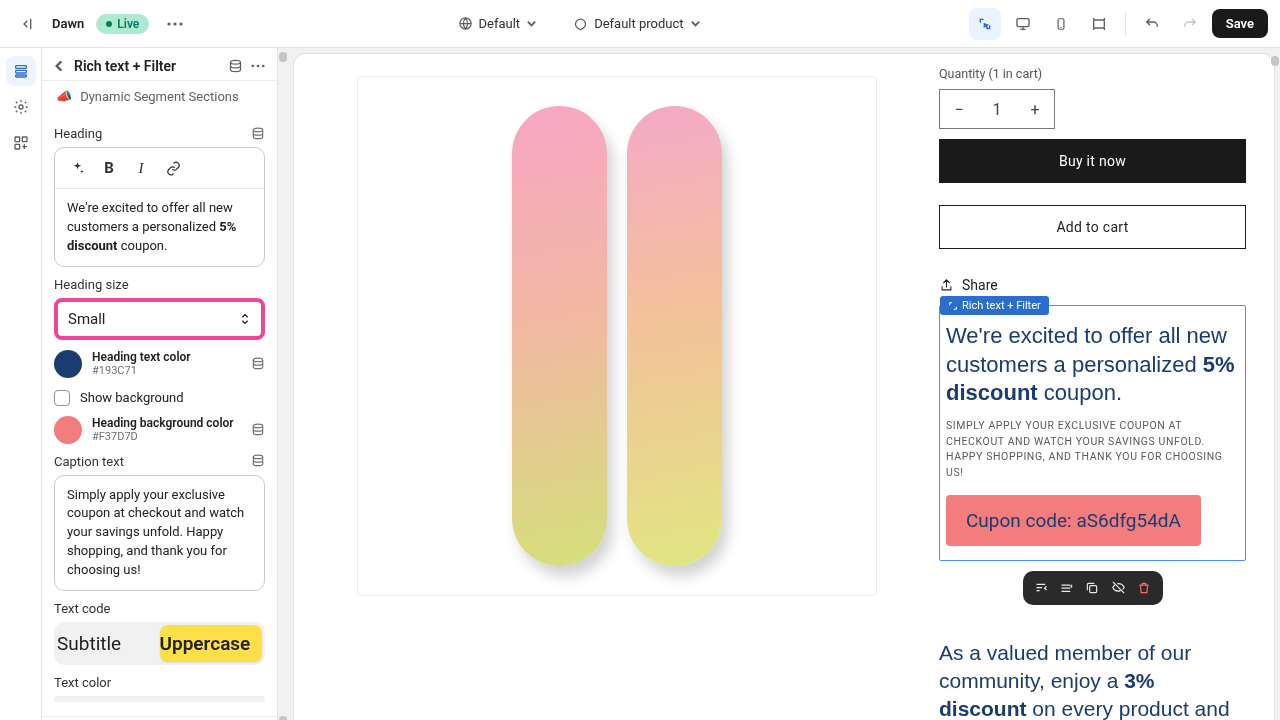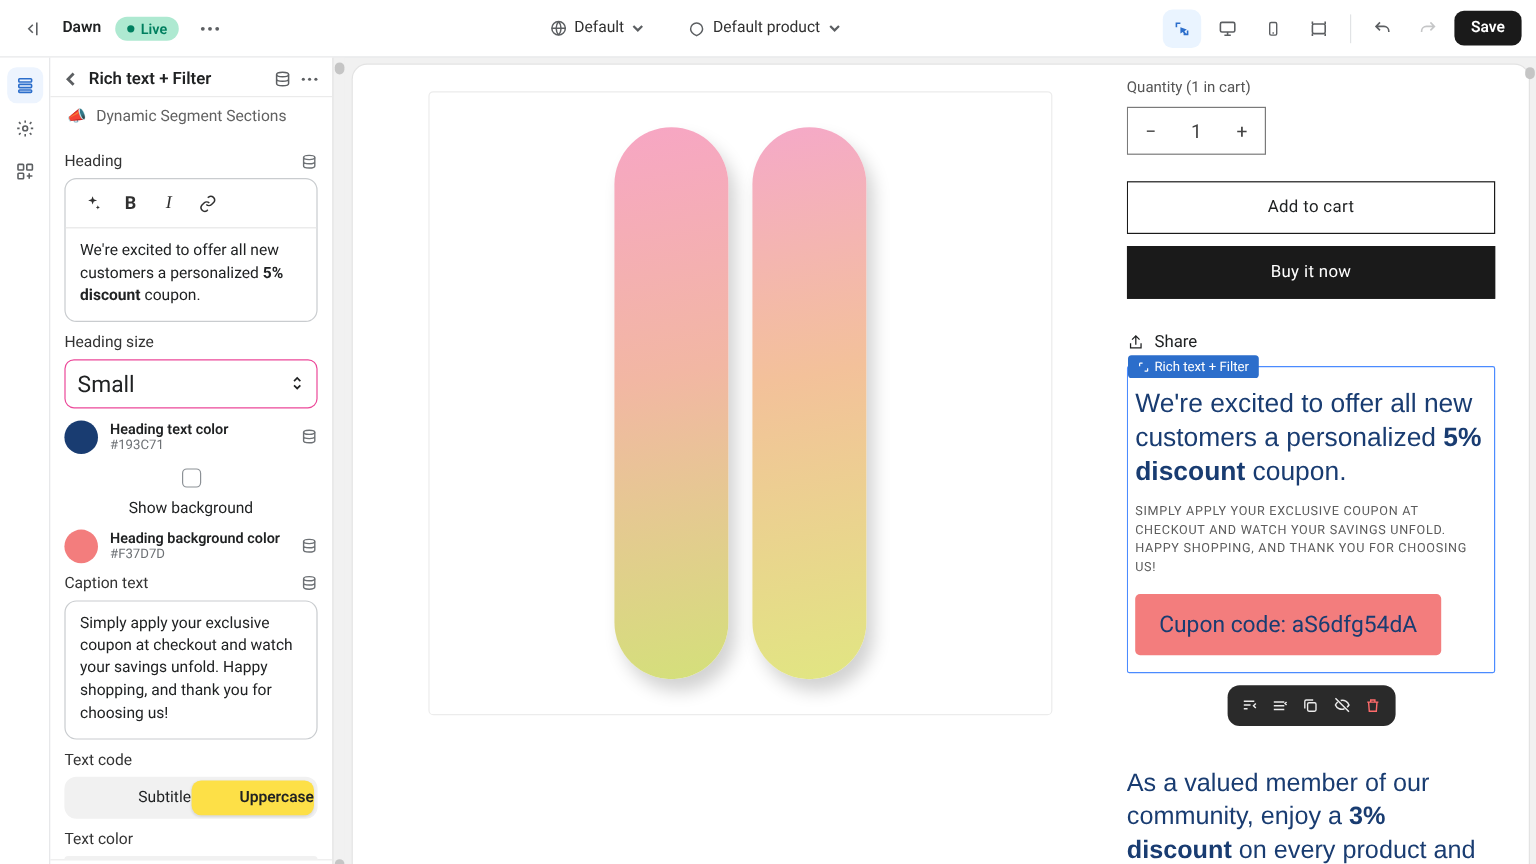--- a/index.html
+++ b/index.html
@@ -35,30 +35,30 @@
   .sp-head .title{ font-weight:600; font-size:14px; flex:1;}
   .sp-head .ic{color:#5c5f62; cursor:pointer;}
   .sp-sub { display:flex; align-items:center; gap:8px; padding:8px 12px 8px 14px; font-size:13px; color:#616161;}
   .sp-body { flex:1; overflow:auto; padding:4px 12px 0 12px;}
   .fld-label { display:flex; align-items:center; justify-content:space-between; font-size:13px; color:#333; margin-top:10px; margin-bottom:6px;}
   .db-ico{color:#6d7175;}
   .rtebox { border:1px solid #c9cccf; border-radius:10px; background:#fff;}
   .rte-tb { display:flex; gap:4px; padding:6px 8px; border-bottom:1px solid #e6e6e6;}
   .rte-btn{ width:28px;height:28px;display:flex;align-items:center;justify-content:center;border-radius:6px;color:#303030;cursor:pointer;}
   .rte-ct { padding:10px 12px; font-size:13px; line-height:1.45; min-height:70px;}
-  .select { border:1px solid #ec4899; border-radius:8px; padding:8px 10px; display:flex; align-items:center; justify-content:space-between; cursor:pointer; background:#fff; font-size:19px;}
+  .select { border:4px solid #ec4899; border-radius:8px; padding:8px 10px; display:flex; align-items:center; justify-content:space-between; cursor:pointer; background:#fff; font-size:15px;}
   .color-row { display:flex; align-items:center; gap:10px; margin-top:10px;}
   .swatch { width:28px;height:28px;border-radius:50%;}
   .color-txt .t{font-size:12px;font-weight:600;}
   .color-txt .h{font-size:11px;color:#6d7175;}
-  .chk-row{ display:flex; align-items:center; gap:10px; margin-top:12px; font-size:13px;flex-direction:column;}
+  .chk-row{ display:flex; align-items:center; gap:10px; margin-top:12px; font-size:13px;}
   .chk{width:16px;height:16px;border:1.5px solid #8c9196;border-radius:4px;}
   .tarea{ border:1px solid #c9cccf; border-radius:10px; padding:10px 12px; font-size:13px; line-height:1.45; background:#fff;}
   .seg { display:flex; border:1px solid #c9cccf; border-radius:10px; overflow:hidden; background:#fff;}
-  .seg > div{ flex:1; text-align:right; padding:7px 0; font-size:13px; cursor:pointer;}
+  .seg > div{ flex:1; text-align:left; padding:7px 0; font-size:19px; cursor:pointer;}
   .seg > div.active{ background:#fff; box-shadow:0 0 0 1px #c9cccf; border-radius:8px; font-weight:600;}
   .seg.plain{ background:#f1f1f1; border:none; padding:3px;}
   .seg.plain > div{ border-radius:8px;}
   .seg.plain > div.active{ background:#fde047; box-shadow:0 1px 2px rgba(0,0,0,.1);}
   .remove { display:flex; align-items:center; gap:8px; padding:12px 14px; border-top:1px solid #ebebeb; color:#d72c0d; font-size:13px; cursor:pointer; margin-top:auto;}
 
   
   .canvas { flex:1; padding:6px 6px 6px 16px; display:flex; position:relative;}
   .page { flex:1; background:#fff; border-radius:12px; box-shadow:0 0 0 1px #e3e3e3; display:flex; overflow:hidden;}
   .prodcol { flex:1; display:flex; align-items:flex-start; justify-content:center; padding:22px;}
@@ -340,22 +340,22 @@
           <div class="board alt"></div>
         </div>
       </div>
       <div class="rightcol">
         <div class="qty-label">Quantity (1 in cart)</div>
         <div class="qtybox">
           <div>−</div>
           <div>1</div>
           <div>+</div>
         </div>
+        <div class="p-btn dark">Buy it now</div>
         <div class="p-btn">Add to cart</div>
-        <div class="p-btn dark">Buy it now</div>
         <div class="share">
           <svg width="15" height="15" viewBox="0 0 24 24" fill="none" stroke="currentColor" stroke-width="1.7">
               <path d="M12 3v12M7 8l5-5 5 5M5 13v6h14v-6"></path>
             </svg>
           <span>Share</span>
         </div>
 
         <div class="richblock">
           <div class="block-tag">
             <svg width="10" height="10" viewBox="0 0 24 24" fill="none" stroke="currentColor" stroke-width="2.5">

